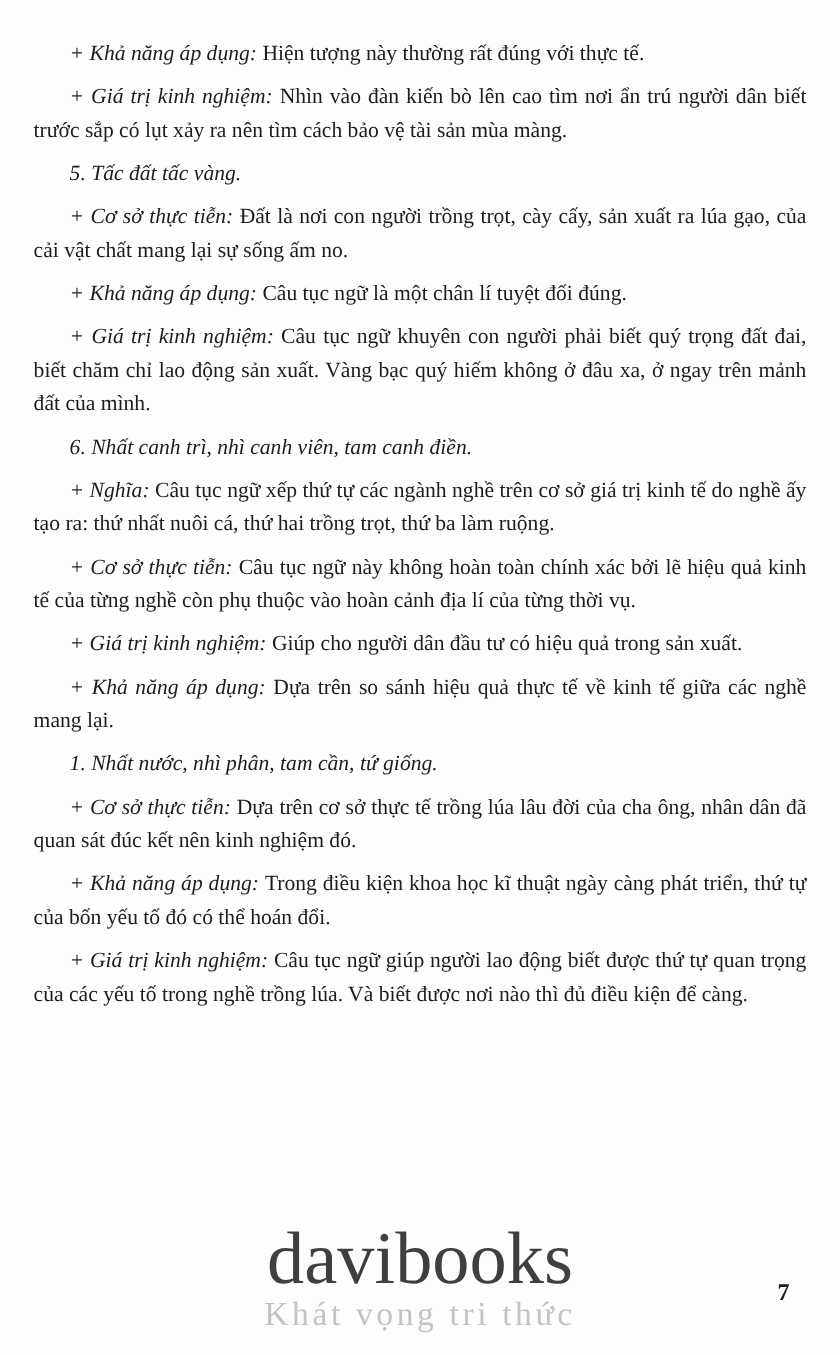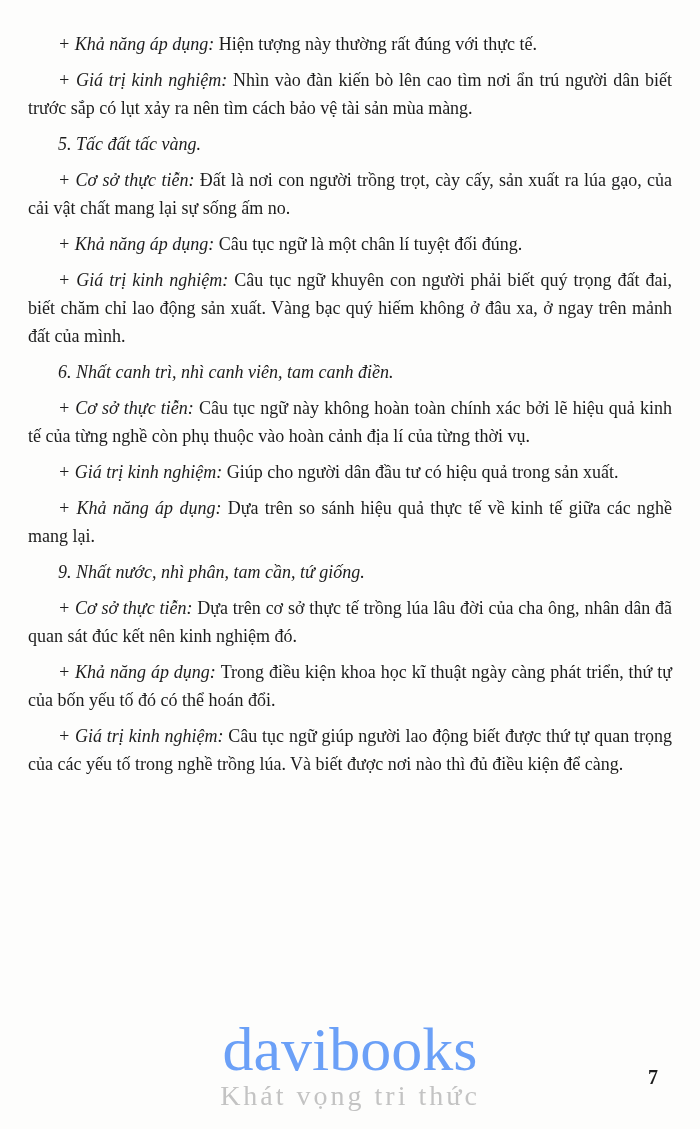--- a/index.html
+++ b/index.html
@@ -48,21 +48,21 @@
     left: 0;
     right: 0;
     bottom: 18px;
     text-align: center;
     user-select: none;
     pointer-events: none;
   }
   .watermark .wm-main {
     font-size: 62px;
     line-height: 60px;
-    color: #3b82f6;
+    color: #000000;
     opacity: 0.75;
     font-family: "Liberation Serif", "DejaVu Serif", serif;
   }
   .watermark .wm-sub {
     font-size: 28px;
     line-height: 30px;
     color: #b5b5b5;
     opacity: 0.8;
     letter-spacing: 3px;
     margin-top: 2px;
@@ -83,24 +83,25 @@
 <div class="page">
 
   <div class="content">
       <p class="para"><em class="lead">+ Khả năng áp dụng: </em><span>Hiện tượng này thường rất đúng với thực tế.</span></p>
       <p class="para"><em class="lead">+ Giá trị kinh nghiệm: </em><span>Nhìn vào đàn kiến bò lên cao tìm nơi ẩn trú người dân biết trước sắp có lụt xảy ra nên tìm cách bảo vệ tài sản mùa màng.</span></p>
       <p class="heading">5. Tấc đất tấc vàng.</p>
       <p class="para"><em class="lead">+ Cơ sở thực tiễn: </em><span>Đất là nơi con người trồng trọt, cày cấy, sản xuất ra lúa gạo, của cải vật chất mang lại sự sống ấm no.</span></p>
       <p class="para"><em class="lead">+ Khả năng áp dụng: </em><span>Câu tục ngữ là một chân lí tuyệt đối đúng.</span></p>
       <p class="para"><em class="lead">+ Giá trị kinh nghiệm: </em><span>Câu tục ngữ khuyên con người phải biết quý trọng đất đai, biết chăm chỉ lao động sản xuất. Vàng bạc quý hiếm không ở đâu xa, ở ngay trên mảnh đất của mình.</span></p>
       <p class="heading">6. Nhất canh trì, nhì canh viên, tam canh điền.</p>
+      <p class="para"><em class="lead">+ Nghĩa: </em><span>Câu tục ngữ xếp thứ tự các ngành nghề trên cơ sở giá trị kinh tế do nghề ấy tạo ra: thứ nhất nuôi cá, thứ hai trồng trọt, thứ ba làm ruộng.</span></p>
       <p class="para"><em class="lead">+ Cơ sở thực tiễn: </em><span>Câu tục ngữ này không hoàn toàn chính xác bởi lẽ hiệu quả kinh tế của từng nghề còn phụ thuộc vào hoàn cảnh địa lí của từng thời vụ.</span></p>
       <p class="para"><em class="lead">+ Giá trị kinh nghiệm: </em><span>Giúp cho người dân đầu tư có hiệu quả trong sản xuất.</span></p>
       <p class="para"><em class="lead">+ Khả năng áp dụng: </em><span>Dựa trên so sánh hiệu quả thực tế về kinh tế giữa các nghề mang lại.</span></p>
-      <p class="heading">9. Nhất nước, nhì phân, tam cần, tứ giống.</p>
+      <p class="heading">1. Nhất nước, nhì phân, tam cần, tứ giống.</p>
       <p class="para"><em class="lead">+ Cơ sở thực tiễn: </em><span>Dựa trên cơ sở thực tế trồng lúa lâu đời của cha ông, nhân dân đã quan sát đúc kết nên kinh nghiệm đó.</span></p>
       <p class="para"><em class="lead">+ Khả năng áp dụng: </em><span>Trong điều kiện khoa học kĩ thuật ngày càng phát triển, thứ tự của bốn yếu tố đó có thể hoán đổi.</span></p>
       <p class="para"><em class="lead">+ Giá trị kinh nghiệm: </em><span>Câu tục ngữ giúp người lao động biết được thứ tự quan trọng của các yếu tố trong nghề trồng lúa. Và biết được nơi nào thì đủ điều kiện để càng.</span></p>
     </div>
 
   <div class="watermark">
     <div class="wm-main">davibooks</div>
     <div class="wm-sub">Khát vọng tri thức</div>
   </div>
 

